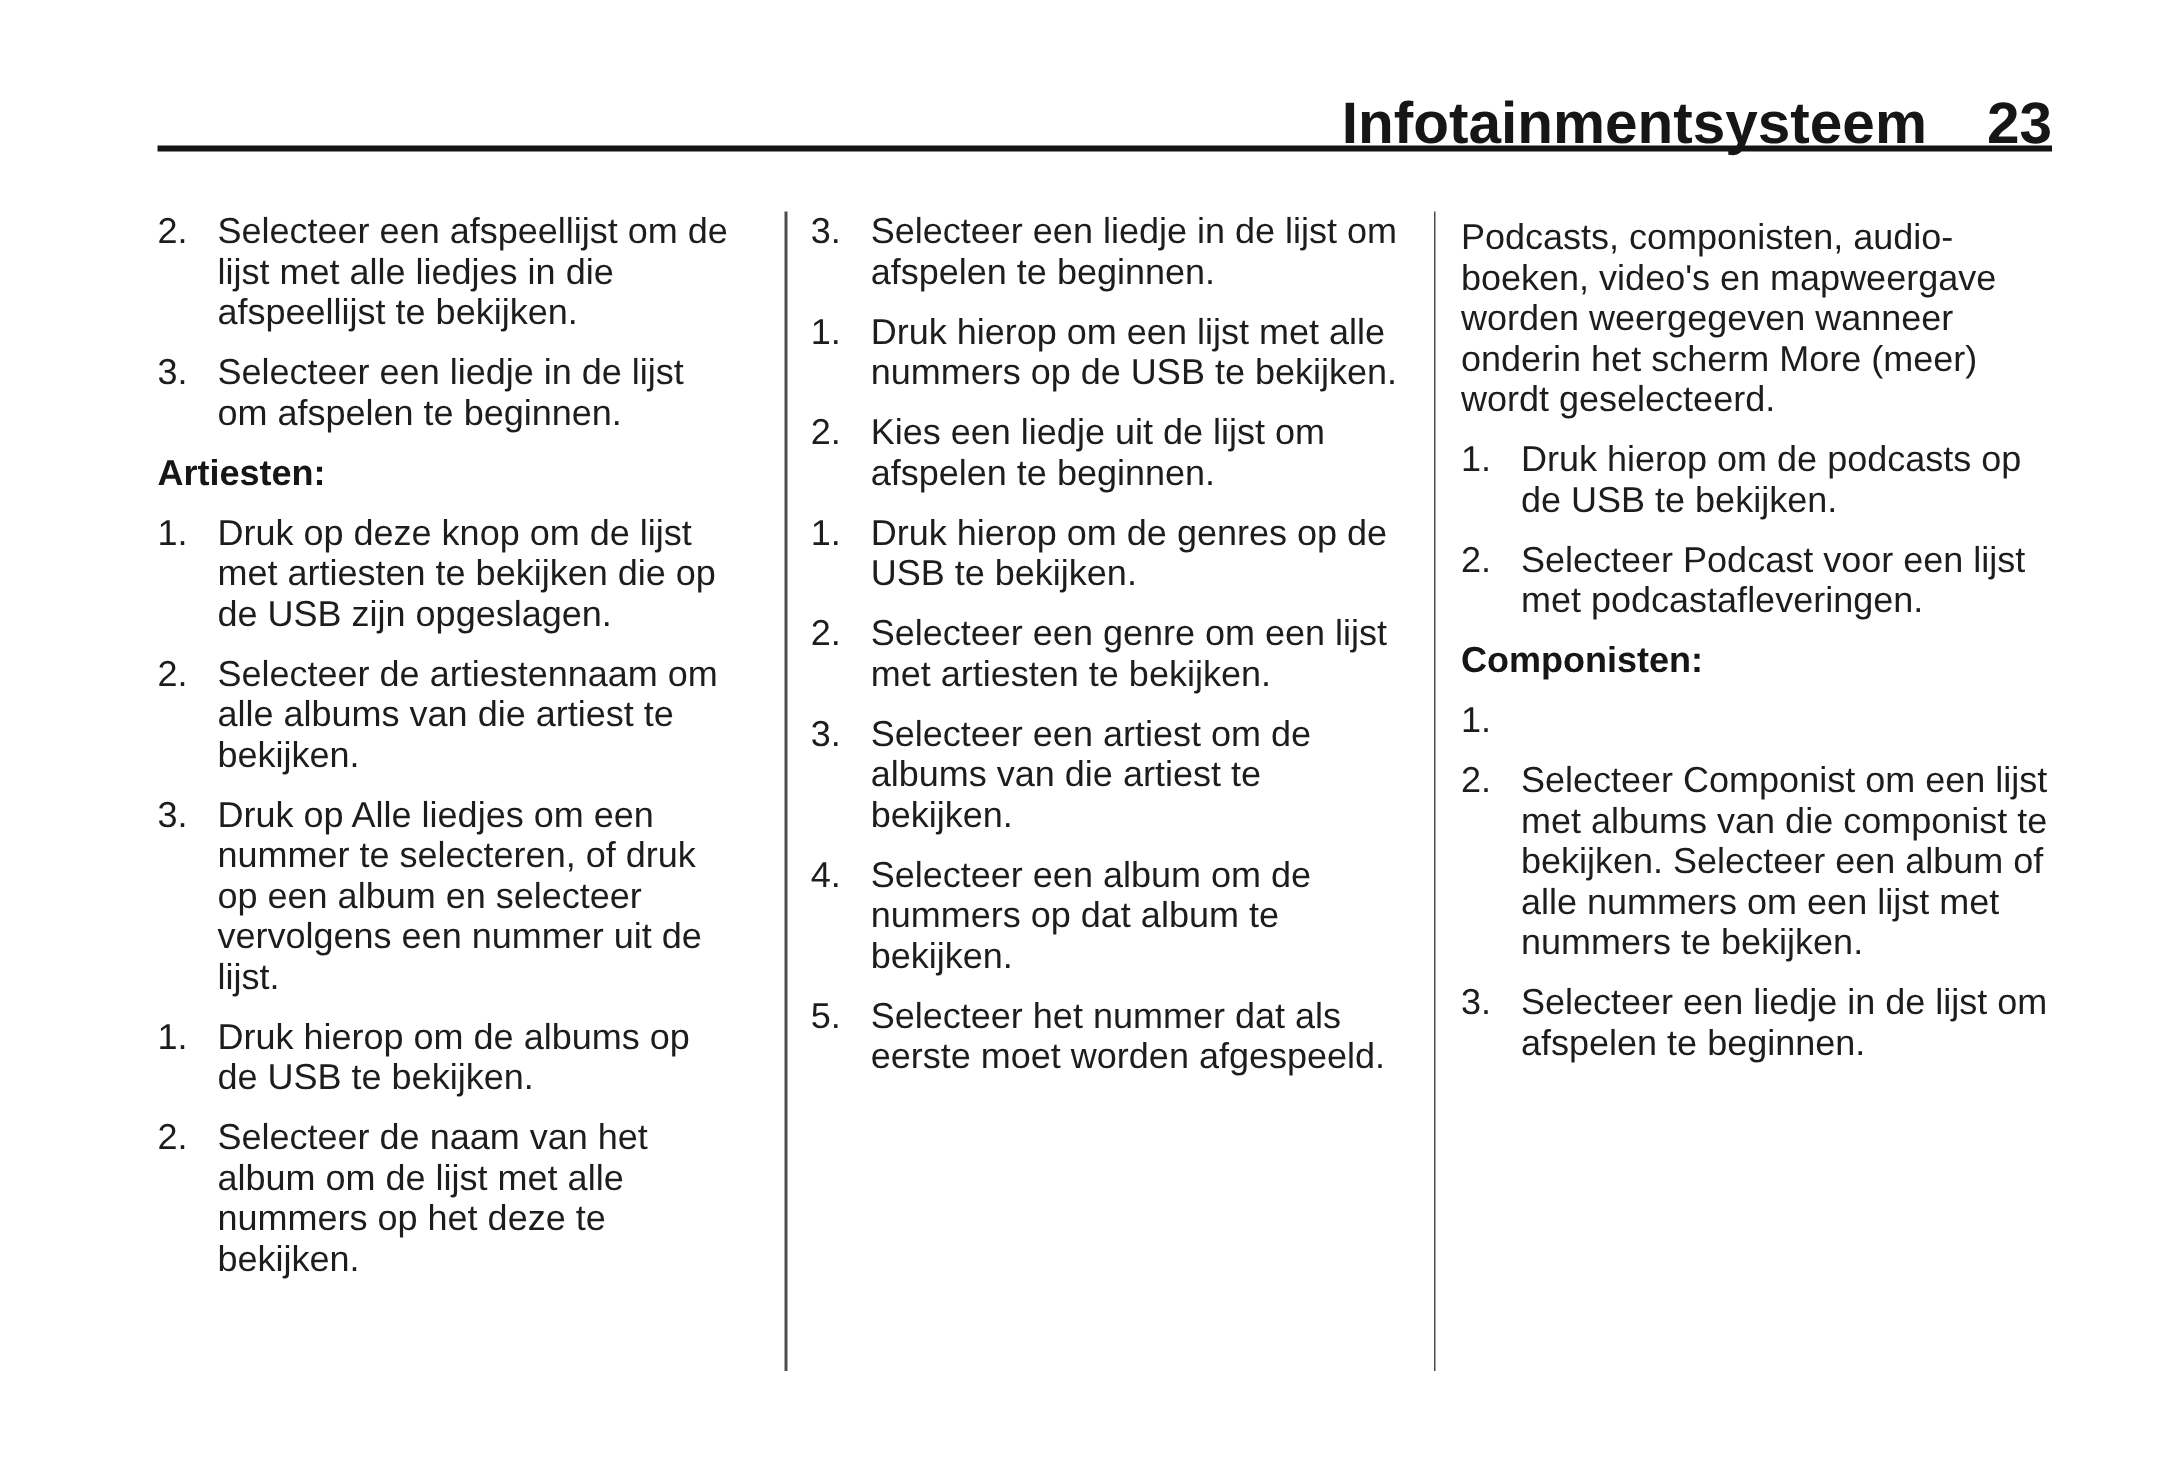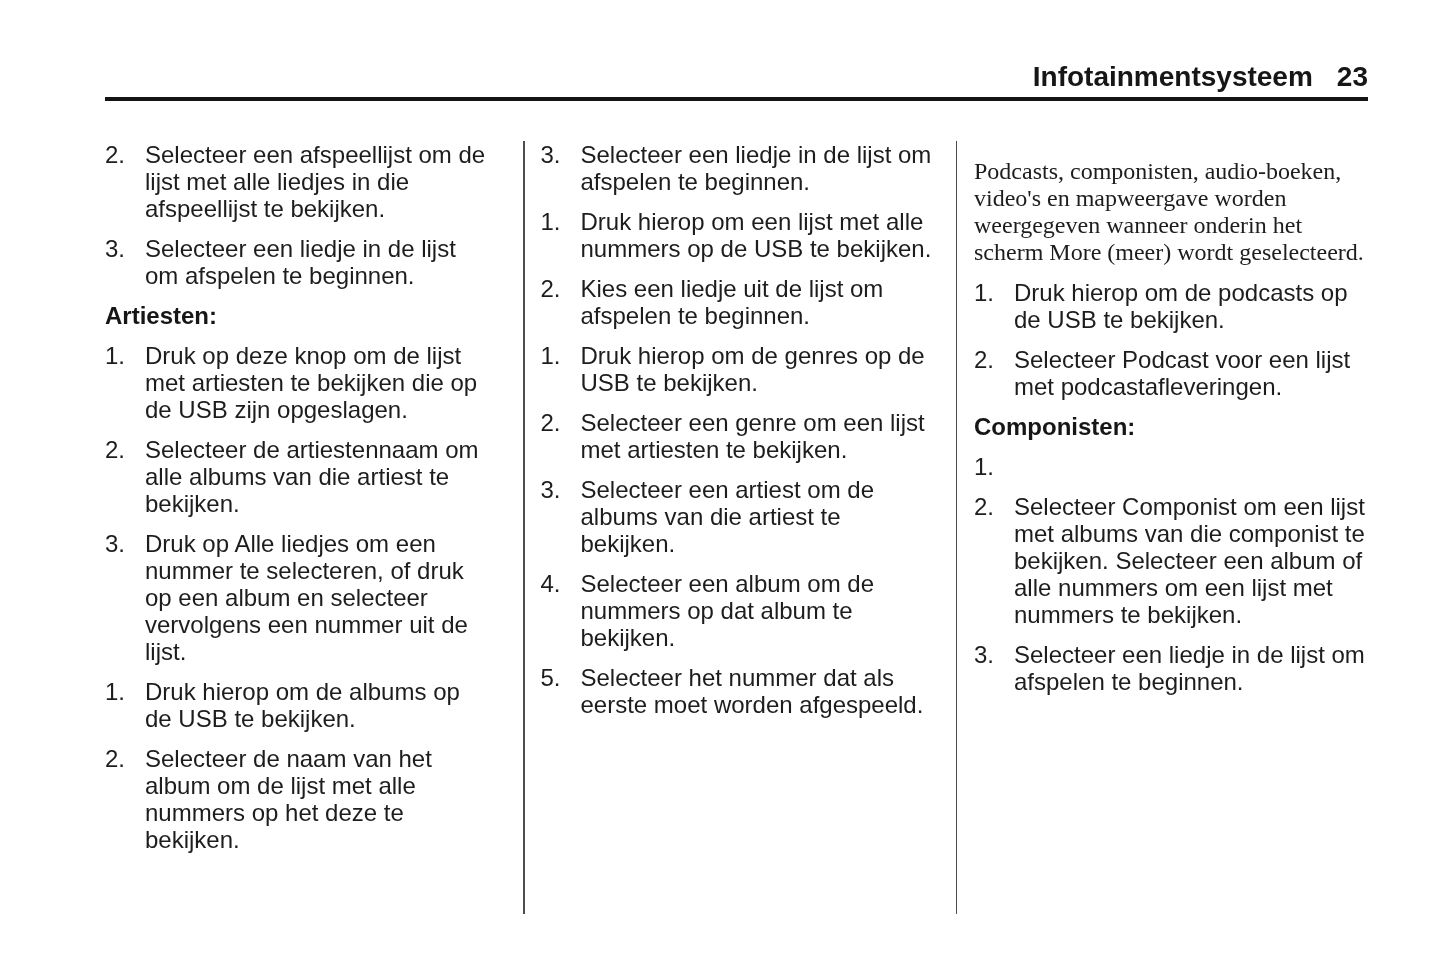--- a/index.html
+++ b/index.html
@@ -9,22 +9,22 @@
     font-family:"Liberation Sans", "DejaVu Sans", sans-serif;
     color:#1d1d1d;
     overflow:hidden;
     position:relative;
   }
   .page { position:absolute; inset:0; background:#ffffff; }
 
   
   .header-line {
     position:absolute; top:62px; right:77px;
-    display:flex; align-items:baseline; gap:24px;
-    font-weight:bold; font-size:28px; line-height:1.1; color:#161616;
+    display:flex; align-items:baseline; gap:40px;
+    font-weight:bold; font-size:39px; line-height:1.1; color:#161616;
   }
   .header-rule {
     position:absolute; top:97px; left:105px;
     width:1263px; height:4px; background:#141414; border:none;
   }
 
   
   .columns {
     position:absolute; top:141px; left:105px;
     display:flex; align-items:flex-start;
@@ -32,21 +32,21 @@
   .col { font-size:24px; line-height:27px; }
   .col-1 { width:386px; }
   .col-2 { width:392px; }
   .col-3 { width:393px; }
   .vdivider {
     width:1.5px; height:773px; background:#4d4d4d; flex:0 0 auto;
   }
   .vd-1 { margin-left:32px; margin-right:16px; }
   .vd-2 { margin-left:23px; margin-right:17px; }
 
-  .col p.lead { margin:17px 0 13px 0;font-family:Liberation Serif, serif; }
+  .col p.lead { margin:4px 0 13px 0; }
   .col h3.sec-heading {
     font-size:24px; line-height:27px; font-weight:bold;
     margin:0 0 13px 0; color:#161616;
   }
   .num-list { list-style:none; margin:0; padding:0; }
   .num-list li { display:flex; margin:0 0 13px 0; }
   .num-list .num { flex:0 0 40px; width:40px; }
   .num-list .txt { flex:1 1 auto; }
 </style>
 </head>

